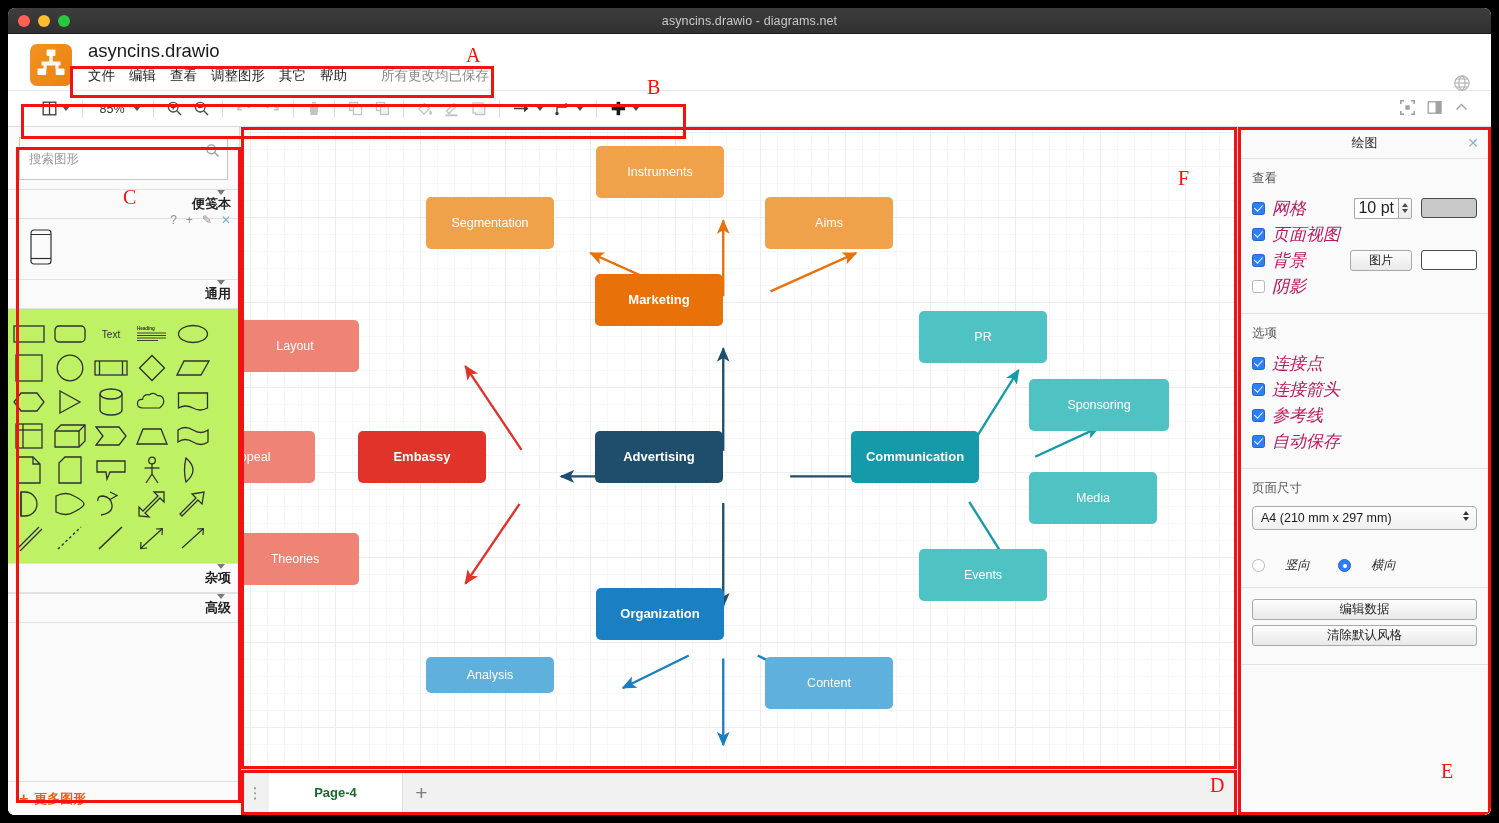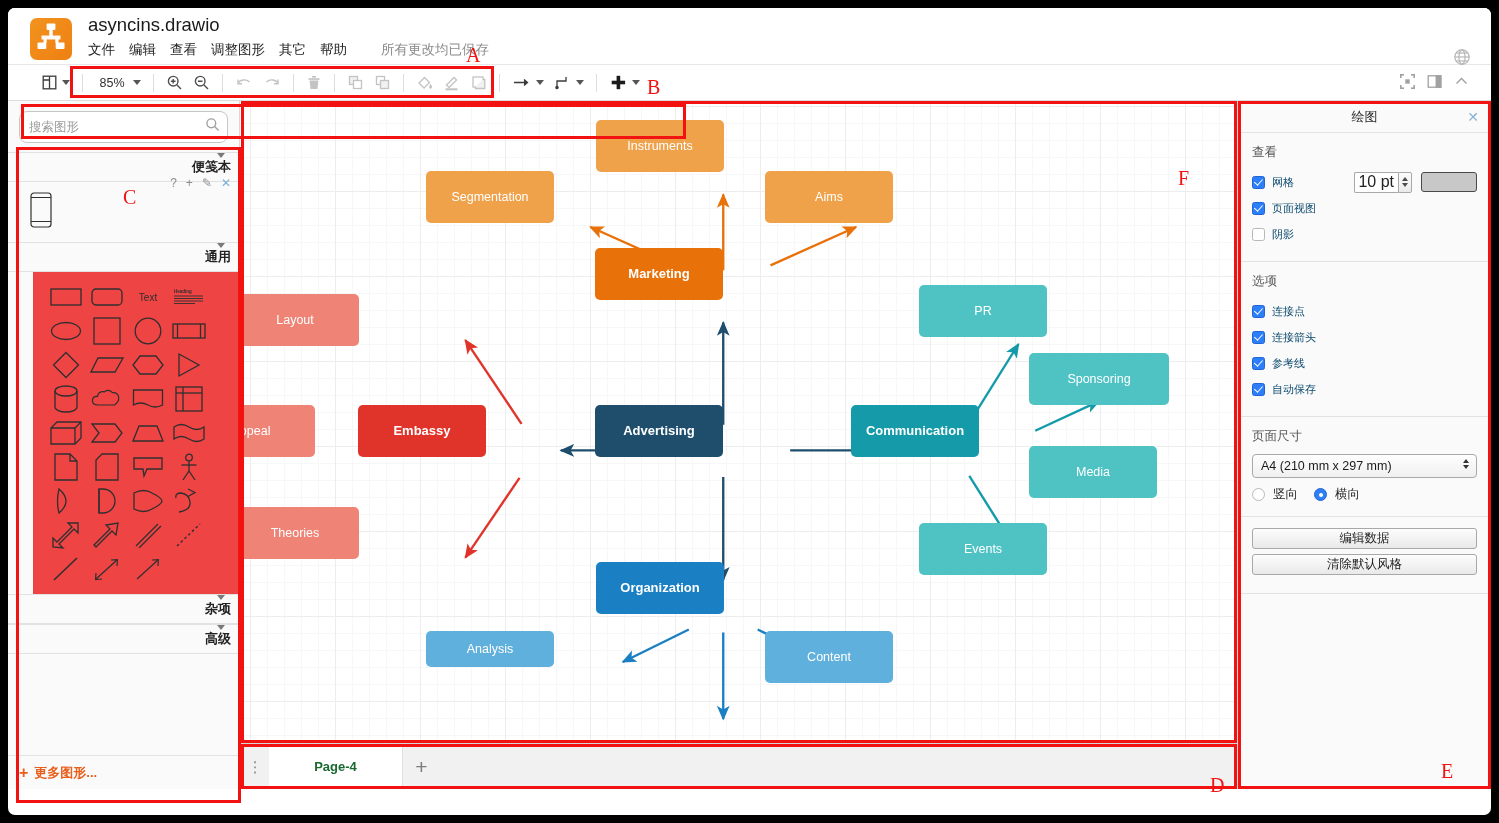--- a/index.html
+++ b/index.html
@@ -91,22 +91,22 @@
   
   #body { position: relative; height: 688px; }
 
   
   #shapespanel {
     position: absolute; left: 0; top: 0; width: 232px; height: 688px;
     background: #fafafa; border-right: 1px solid #d8d8d8;
   }
   #searchwrap { padding: 10px 11px 9px 11px; }
   #searchbox {
-    position: relative; height: 32px; background: #fff;
-    border: 1px solid #c6c6c6; border-radius: 8px;
+    position: relative; height: 43px; background: #fff;
+    border: 1px solid #c6c6c6; border-radius: 0;
   }
   #searchinput {
     position: absolute; inset: 0; border: 0; outline: 0; background: transparent;
     padding: 0 26px 0 9px; font-size: 12.5px; font-family: inherit; color: #333;
   }
   #searchinput::placeholder { color: #9a9a9a; }
   #search-icon { position: absolute; right: 7px; top: 5px; opacity: .55; }
 
   .sect-head {
     display: flex; align-items: flex-end;
@@ -119,23 +119,22 @@
     border-left: 4.5px solid transparent; border-right: 4.5px solid transparent;
     border-top: 5px solid #7a7a7a;
   }
   .sect-head .tools {
     margin-left: auto; display: flex; align-items: center; gap: 9px;
     font-weight: normal; color: #8d8d8d; font-size: 12px;
   }
   .sect-head .tools .x { color: #7aaed6; }
 
   .shape-grid {
-    display: flex; flex-wrap: wrap; padding: 8px 6px 8px 12px;
-    background: #ef4444;
-    margin-left: 25px;
+    display: flex; flex-wrap: wrap; padding: 8px 6px 8px 0;
+    background: #bef264;
   }
   .shape-cell {
     width: 41px; height: 34px;
     display: flex; align-items: center; justify-content: center;
   }
   .scratch-row { padding: 10px 0 10px 22px; background: #fafafa; }
 
   #morebar {
     position: absolute; left: 0; bottom: 0; width: 232px; height: 34px;
     border-top: 1px solid #e2e2e2; background: #fafafa;
@@ -211,21 +210,21 @@
   .cb {
     width: 13px; height: 13px; border-radius: 2.5px; margin-right: 7px;
     border: 1px solid #b9b9b9; background: #fff; flex: none;
     display: flex; align-items: center; justify-content: center;
   }
   .cb.on { background: #2d7ff9; border-color: #2064d6; }
   .cb.on::after {
     content: ""; width: 3.5px; height: 7px; margin-top: -1.5px;
     border: solid #fff; border-width: 0 1.7px 1.7px 0; transform: rotate(42deg);
   }
-  .row .lbl { font-size: 11px; color: #0c4a6e; }
+  .row .lbl { font-size: 17px; color: #be185d; font-style: italic; }
   .spin {
     display: flex; align-items: stretch; height: 21px; margin-left: auto;
   }
   .spin input {
     width: 44px; text-align: right; padding-right: 4px;
     border: 1px solid #a8a8a8; border-right: 0; border-radius: 2px 0 0 2px;
     font-size: 16px; font-family: inherit; background: #fff; outline: 0; color: #222;
   }
   .spin .arrows {
     width: 14px; border: 1px solid #a8a8a8; border-radius: 0 2px 2px 0;
@@ -258,21 +257,21 @@
   }
   .selectwrap .ud {
     position: absolute; right: 7px; top: 4px;
     display: flex; flex-direction: column; gap: 2px; align-items: center;
   }
   .selectwrap .ud i {
     width: 0; height: 0; border-left: 3.5px solid transparent; border-right: 3.5px solid transparent;
   }
   .selectwrap .ud i.up { border-bottom: 4.5px solid #333; }
   .selectwrap .ud i.dn { border-top: 4.5px solid #333; }
-  .radiorow { display: flex; align-items: center; gap: 8px; margin-top: 8px; }
+  .radiorow { display: flex; align-items: center; gap: 20px; margin-top: 27px; font-style: italic; }
   .rb {
     width: 13px; height: 13px; border-radius: 50%;
     border: 1px solid #b9b9b9; background: #fff; flex: none;
     display: flex; align-items: center; justify-content: center;
   }
   .rb.on { background: #2d7ff9; border-color: #2064d6; }
   .rb.on::after { content: ""; width: 4px; height: 4px; border-radius: 50%; background: #fff; }
   .btn-wide {
     height: 21px; width: 100%; margin-bottom: 5px;
     border: 1px solid #a8a8a8; border-radius: 3px;
@@ -289,20 +288,28 @@
     position: absolute; color: #f21212; font-size: 20px;
     font-family: "Liberation Serif", serif;
     pointer-events: none;
   }
 </style>
 </head>
 <body>
 
 <div id="os-window">
 
+  <div id="titlebar">
+    <div id="traffic">
+      <span class="tl red"></span>
+      <span class="tl yellow"></span>
+      <span class="tl green"></span>
+    </div>
+    <div id="window-title">asyncins.drawio - diagrams.net</div>
+  </div>
 
   <div id="app">
 
     <div id="appheader">
       <div id="applogo">
         <svg width="42" height="42" viewBox="0 0 42 42">
           <rect x="19.2" y="9" width="3.6" height="12" fill="#fff" opacity=".95"></rect>
           <rect x="11.5" y="17.5" width="19" height="4" fill="#fff" opacity=".95"></rect>
           <rect x="13.5" y="21" width="3.2" height="4" fill="#fff" opacity=".95"></rect>
           <rect x="25.3" y="21" width="3.2" height="4" fill="#fff" opacity=".95"></rect>
@@ -868,20 +875,26 @@
                 </span>
             </span>
             <span class="swatch" style="background:#c8c8c8"></span>
           </div>
 
           <div class="row">
             <span class="cb on"></span>
             <span class="lbl">页面视图</span>
           </div>
 
+          <div class="row">
+            <span class="cb on"></span>
+            <span class="lbl">背景</span>
+            <span class="btn-sm">图片</span>
+            <span class="swatch" style="background:#ffffff"></span>
+          </div>
 
           <div class="row">
             <span class="cb"></span>
             <span class="lbl">阴影</span>
           </div>
         </div>
 
         <div class="fp-sect">
           <div class="fp-h">选项</div>
           <div class="row">

